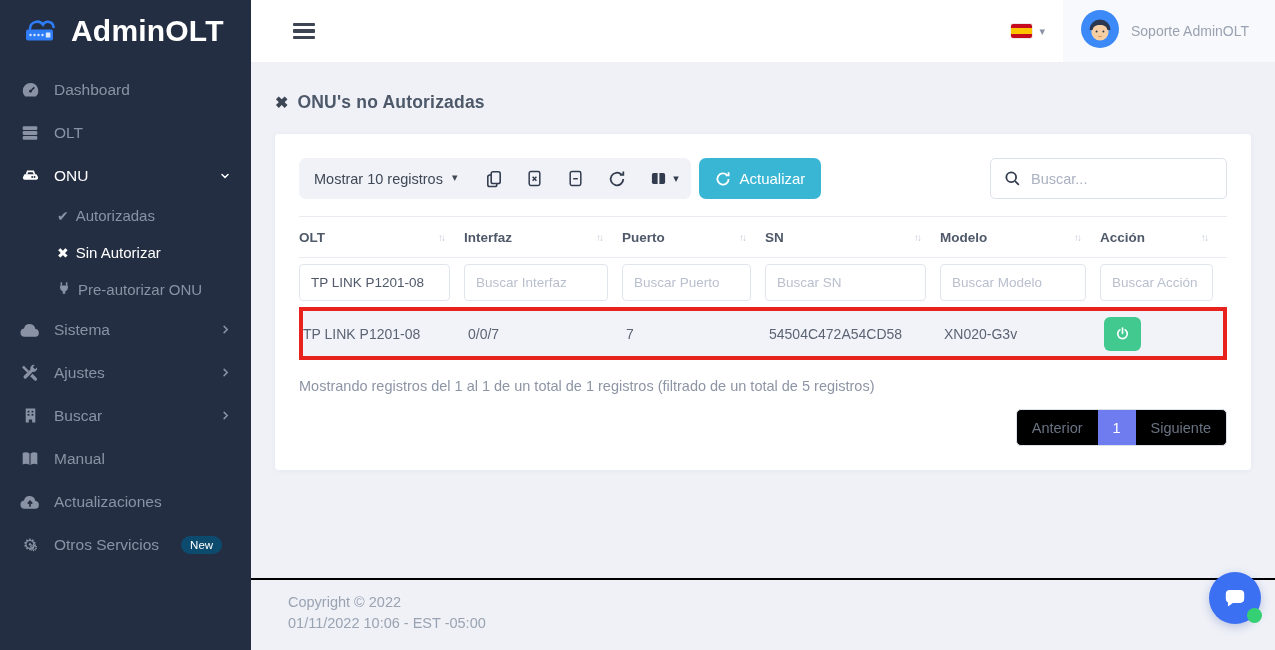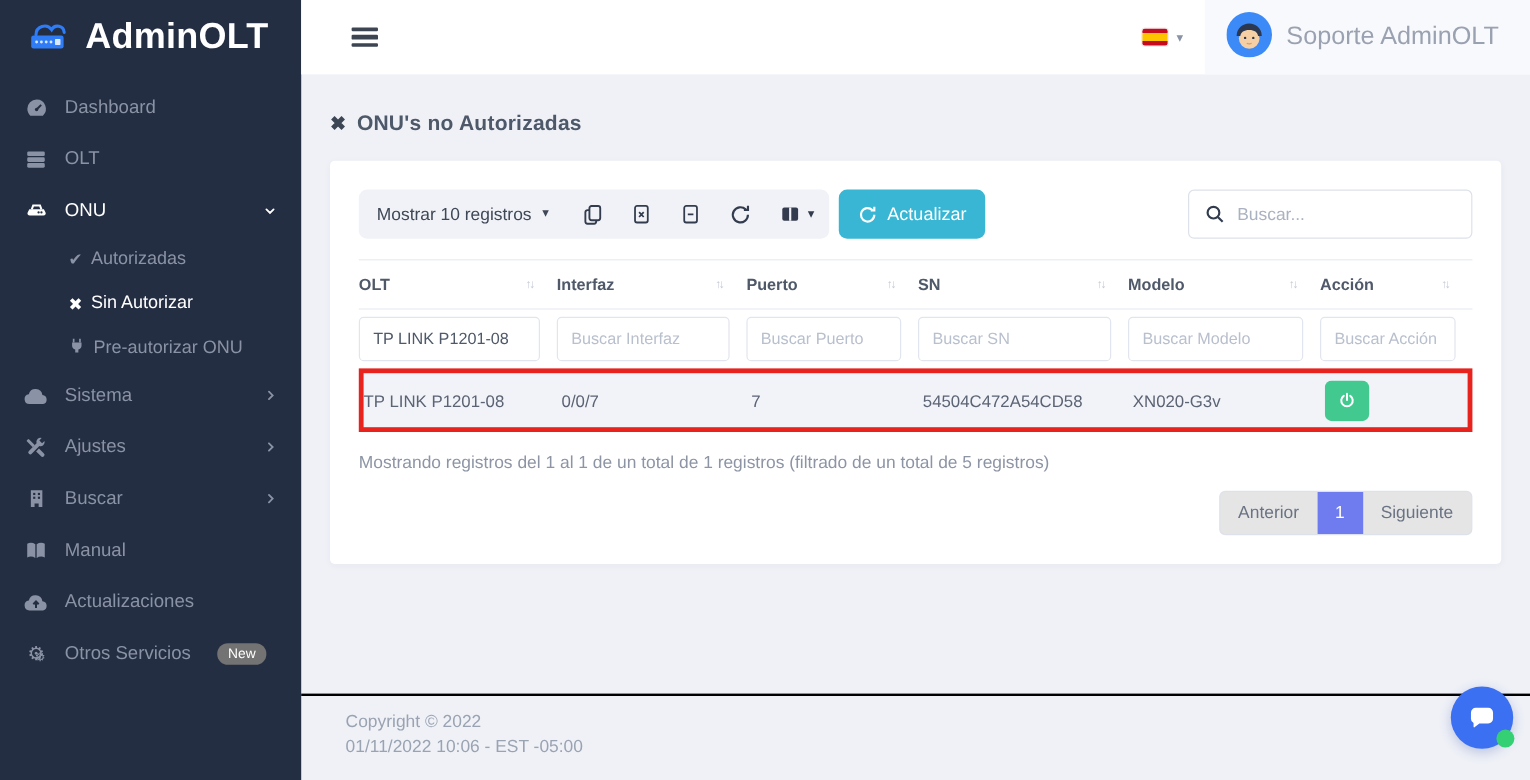--- a/index.html
+++ b/index.html
@@ -11,35 +11,35 @@
   .brand { height:62px; display:flex; align-items:center; padding-left:20px; gap:9px; }
   .brand-name { color:#fff; font-size:30px; font-weight:bold; letter-spacing:.2px; }
   .nav { padding-top:6px; }
   .nav-item { height:43px; display:flex; align-items:center; padding:0 20px; font-size:15.5px; gap:14px; cursor:pointer; }
   .nav-item .nicon { width:20px; display:flex; justify-content:center; align-items:center; flex-shrink:0; }
   .nav-item.active { color:#fff; }
   .nav-sub { height:37px; display:flex; align-items:center; padding-left:57px; font-size:15px; gap:7px; cursor:pointer; }
   .nav-sub.active { color:#fff; }
   .nav-sub .sicon { font-size:14px; }
   .chev { margin-left:auto; display:flex; align-items:center; }
-  .badge-new { background:#737373; color:#fff; font-size:11.5px; padding:3px 9px; border-radius:10px; margin-left:8px; }
+  .badge-new { background:#0c4a6e; color:#fff; font-size:11.5px; padding:3px 9px; border-radius:10px; margin-left:8px; }
   .gear-glyph { font-size:16px; position:relative; }
   .gear-small { font-size:10px; position:absolute; left:9px; top:7px; }
 
   
   .main { flex:1; display:flex; flex-direction:column; min-width:0; }
   .topbar { height:62px; background:#fff; display:flex; align-items:center; flex-shrink:0; }
   .hamburger { margin-left:42px; cursor:pointer; }
   .hamburger div { width:22px; height:3.4px; background:#3d4553; margin:3px 0; border-radius:1px; }
   .topbar-right { margin-left:auto; display:flex; align-items:center; height:100%; }
   .lang { display:flex; align-items:center; gap:7px; margin-right:18px; cursor:pointer; }
   .flag-es { width:21px; height:14px; border-radius:2px; background:linear-gradient(180deg,#c60b1e 0 27%,#ffc400 27% 73%,#c60b1e 73% 100%); box-shadow:0 0 0 1px rgba(0,0,0,.08); }
   .caret { color:#8a93a5; font-size:11px; }
   .userbox { height:100%; background:#f8f9fc; display:flex; align-items:center; gap:12px; padding:0 26px 0 18px; cursor:pointer; }
-  .username { color:#9aa2b1; font-size:21px; }
+  .username { color:#9aa2b1; font-size:14px; }
 
   .content { flex:1; padding:16px 24px 0 24px; }
   .page-title { display:flex; align-items:center; gap:9px; color:#4d5869; margin-top:14px; }
   .page-title .x-glyph { font-size:16px; color:#3d4654; font-weight:bold; }
   .page-title h1 { font-size:17.5px; font-weight:bold; letter-spacing:.2px; }
 
   .card { background:#fff; border-radius:4px; margin-top:21px; padding:24px; box-shadow:0 1px 6px rgba(40,50,70,.04); }
 
   .card-toolbar { display:flex; align-items:center; }
   .tool-group { display:flex; align-items:center; background:#f0f2f7; border-radius:7px; height:41px; }
@@ -57,21 +57,21 @@
   .sort { color:#c3c9d5; font-size:10px; letter-spacing:-2px; font-weight:normal; }
   .frow { height:49px; }
   .frow input { width:calc(100% - 14px); height:37px; border:1px solid #e1e5ee; border-radius:4px; padding:0 11px; font-size:13.5px; color:#4f5969; font-family:inherit; outline:none; }
   .frow input::placeholder { color:#b8bfcd; }
   .drow { height:53px; background:#f1f3f9; border:4px solid #e8231d; padding-right:0; }
   .drow .td { font-size:14px; color:#5c6474; padding-right:10px; overflow:hidden; white-space:nowrap; }
   .btn-power { width:37px; height:34px; background:#41c98f; border:none; border-radius:6px; display:flex; align-items:center; justify-content:center; cursor:pointer; }
 
   .table-info { margin-top:18px; color:#8d95a5; font-size:14.5px; }
   .pager-wrap { display:flex; justify-content:flex-end; margin-top:15px; }
-  .pager { display:flex; border:1px solid #dde1ea; border-radius:5px; overflow:hidden; height:37px; background:#e5e5e5;justify-content:center; }
+  .pager { display:flex; border:1px solid #dde1ea; border-radius:5px; overflow:hidden; height:37px; background:#000000;justify-content:center; }
   .pg { display:flex; align-items:center; padding:0 15px; color:#6a7383; font-size:14.5px; cursor:pointer; }
   .pg.cur { background:#6f7cf0; color:#fff; width:38px; justify-content:center; padding:0; }
 
   .footer { border-top:2px solid #000000; margin-top:0; padding:12px 24px 0 37px; color:#9aa3b2; font-size:14.5px; line-height:21px; height:72px; flex-shrink:0; }
 
   .chat-fab { position:absolute; right:14px; bottom:26px; width:52px; height:52px; border-radius:50%; background:#3b70f2; display:flex; align-items:center; justify-content:center; cursor:pointer; box-shadow:0 3px 10px rgba(30,60,160,.25); }
   .chat-dot { position:absolute; right:-1px; bottom:1px; width:15px; height:15px; border-radius:50%; background:#35d073; }
 </style>
 </head>
 <body>

